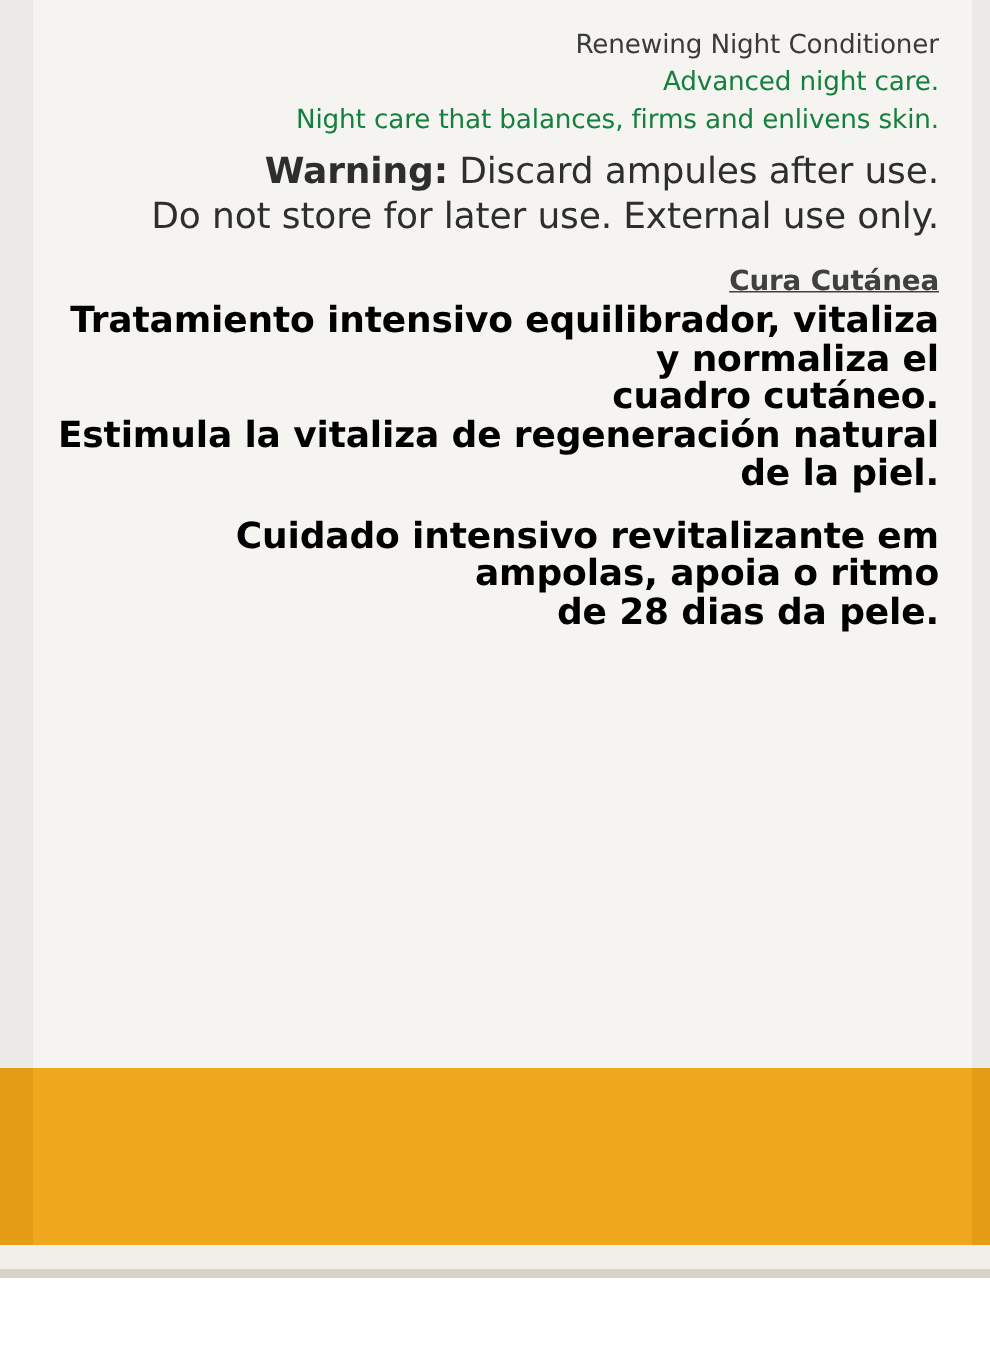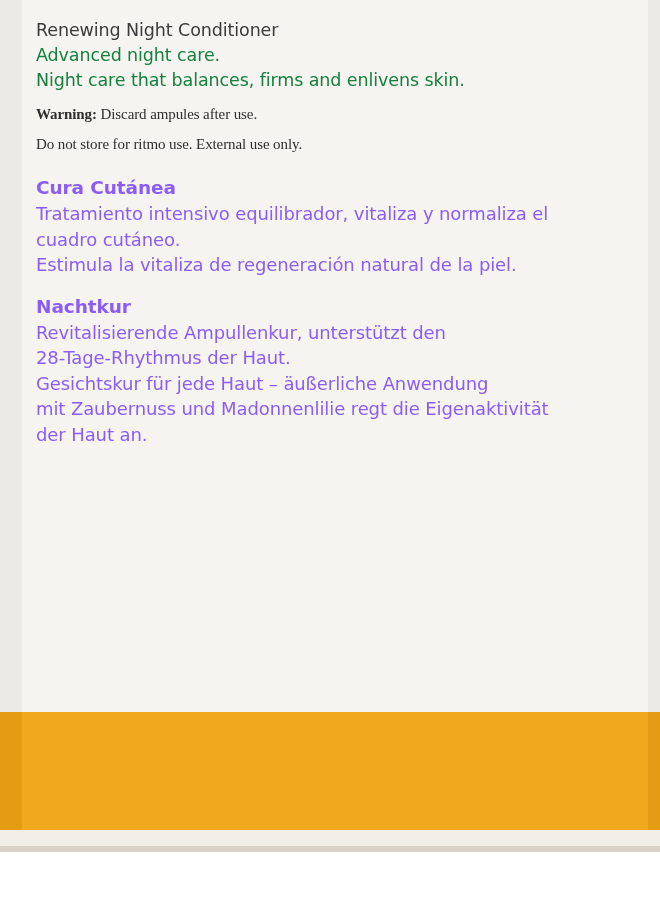--- a/index.html
+++ b/index.html
@@ -114,20 +114,21 @@
     height: 48px;
     background: #ffffff;
   }
 
   
   .text-area {
     position: absolute;
     left: 36px;
     top: 18px;
     width: 590px;
+    text-align: right;
   }
 
   .line {
     color: #3b3b3b;
     font-family: "DejaVu Sans", sans-serif;
     letter-spacing: -0.1px;
     white-space: pre-wrap;
   }
 
   .eng-head {
@@ -137,42 +138,43 @@
   }
   .eng-sub {
     font-size: 17.5px;
     line-height: 25px;
     color: #15803d;
   }
   .warning-block {
     margin-top: 6px;
   }
   .warning-line {
-    font-size: 15px;
+    font-size: 24px;
     line-height: 30px;
     color: #2e2e2e;
-    font-family: Liberation Serif, serif;
   }
   .warning-word {
     font-weight: 600;
   }
 
   .sec {
     margin-top: 16px;
   }
   .sec-title {
     font-size: 18.5px;
     line-height: 26px;
     font-weight: 600;
-    color: #8b5cf6;
+    color: #404040;
+    text-decoration: underline;
   }
   .sec-body {
-    font-size: 18px;
+    font-size: 24px;
     line-height: 25.5px;
-    color: #8b5cf6;
+    color: #000000;
+    font-weight: bold;
   }
 </style>
 </head>
 <body>
 
 <div id="package">
 
   <div class="carton-face">
     <div class="left-fold"></div>
     <div class="carton-face-inner"></div>
@@ -181,42 +183,36 @@
 
   <div class="text-area">
 
     <div>
       <div class="line eng-head">Renewing Night Conditioner</div>
       <div class="line eng-sub">Advanced night care.</div>
       <div class="line eng-sub">Night care that balances, firms and enlivens skin.</div>
 
       <div class="warning-block">
         <div class="line warning-line"><span class="warning-word">Warning:</span><span> Discard ampules after use.</span></div>
-        <div class="line warning-line">Do not store for ritmo use. External use only.</div>
+        <div class="line warning-line">Do not store for later use. External use only.</div>
       </div>
     </div>
 
     <div class="sec">
       <div class="line sec-title">Cura Cutánea</div>
       <div class="line sec-body">Tratamiento intensivo equilibrador, vitaliza y normaliza el
 cuadro cutáneo.</div>
       <div class="line sec-body">Estimula la vitaliza de regeneración natural de la piel.</div>
     </div>
 
     <div class="sec">
+      <div class="line sec-body">Cuidado intensivo revitalizante em ampolas, apoia o ritmo
+de 28 dias da pele.</div>
     </div>
 
-    <div class="sec">
-      <div class="line sec-title">Nachtkur</div>
-      <div class="line sec-body">Revitalisierende Ampullenkur, unterstützt den
-28-Tage-Rhythmus der Haut.</div>
-      <div class="line sec-body">Gesichtskur für jede Haut – äußerliche Anwendung
-mit Zaubernuss und Madonnenlilie regt die Eigenaktivität
-der Haut an.</div>
-    </div>
 
   </div>
 
   <div class="band-highlight"></div>
   <div class="orange-band">
     <div class="band-left"></div>
     <div class="band-right"></div>
   </div>
 
   <div class="lower-strip"></div>

